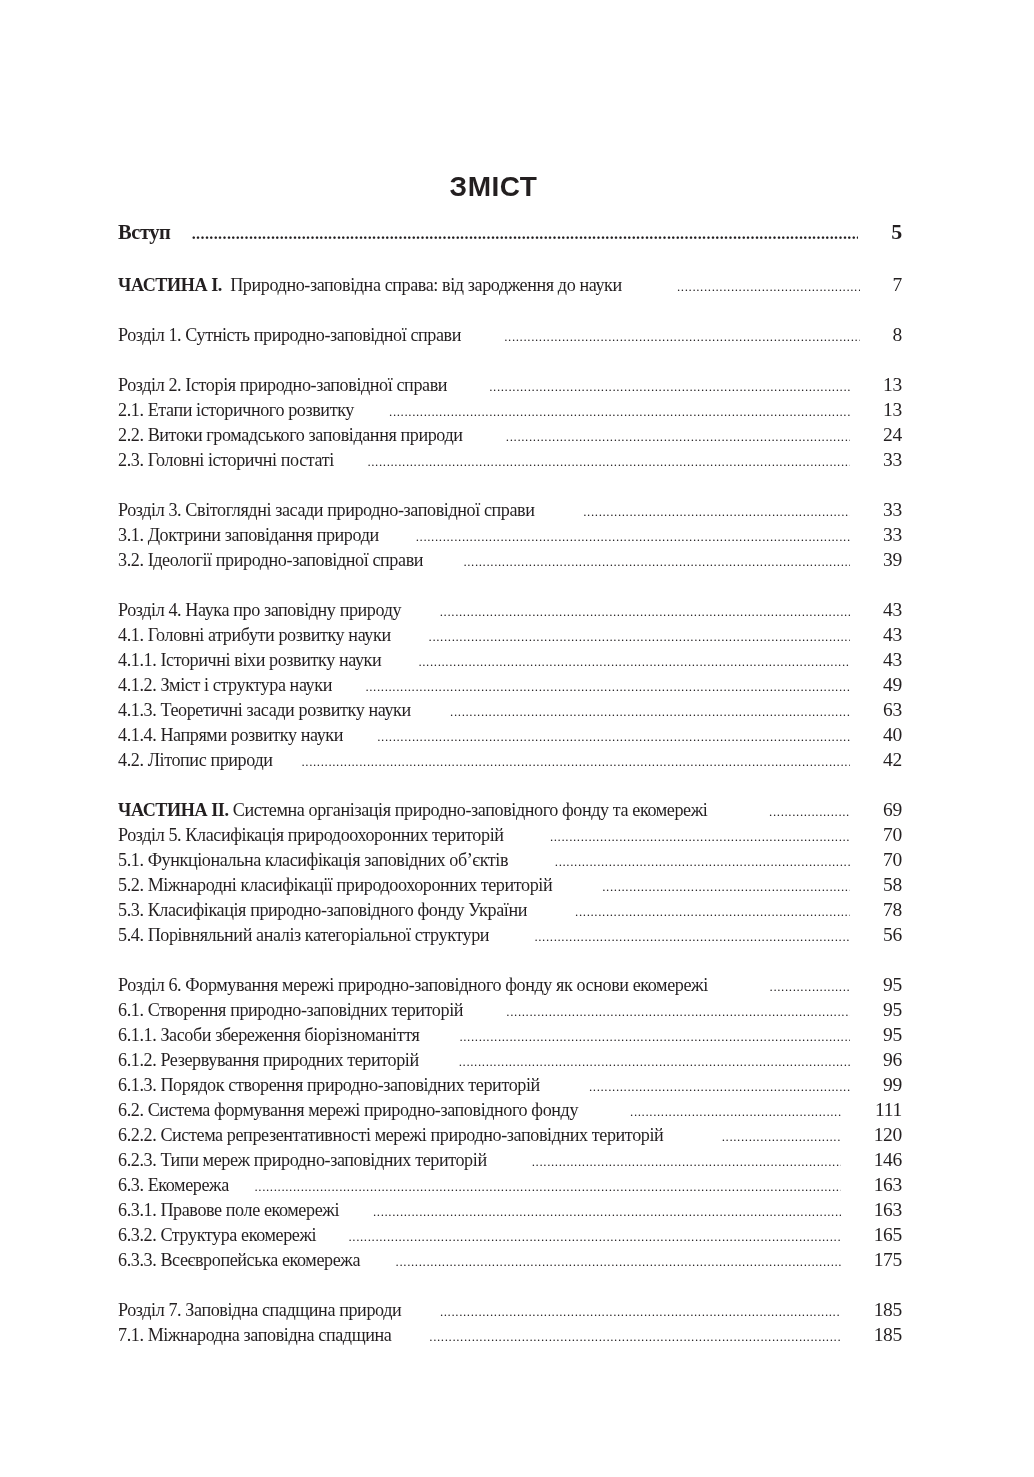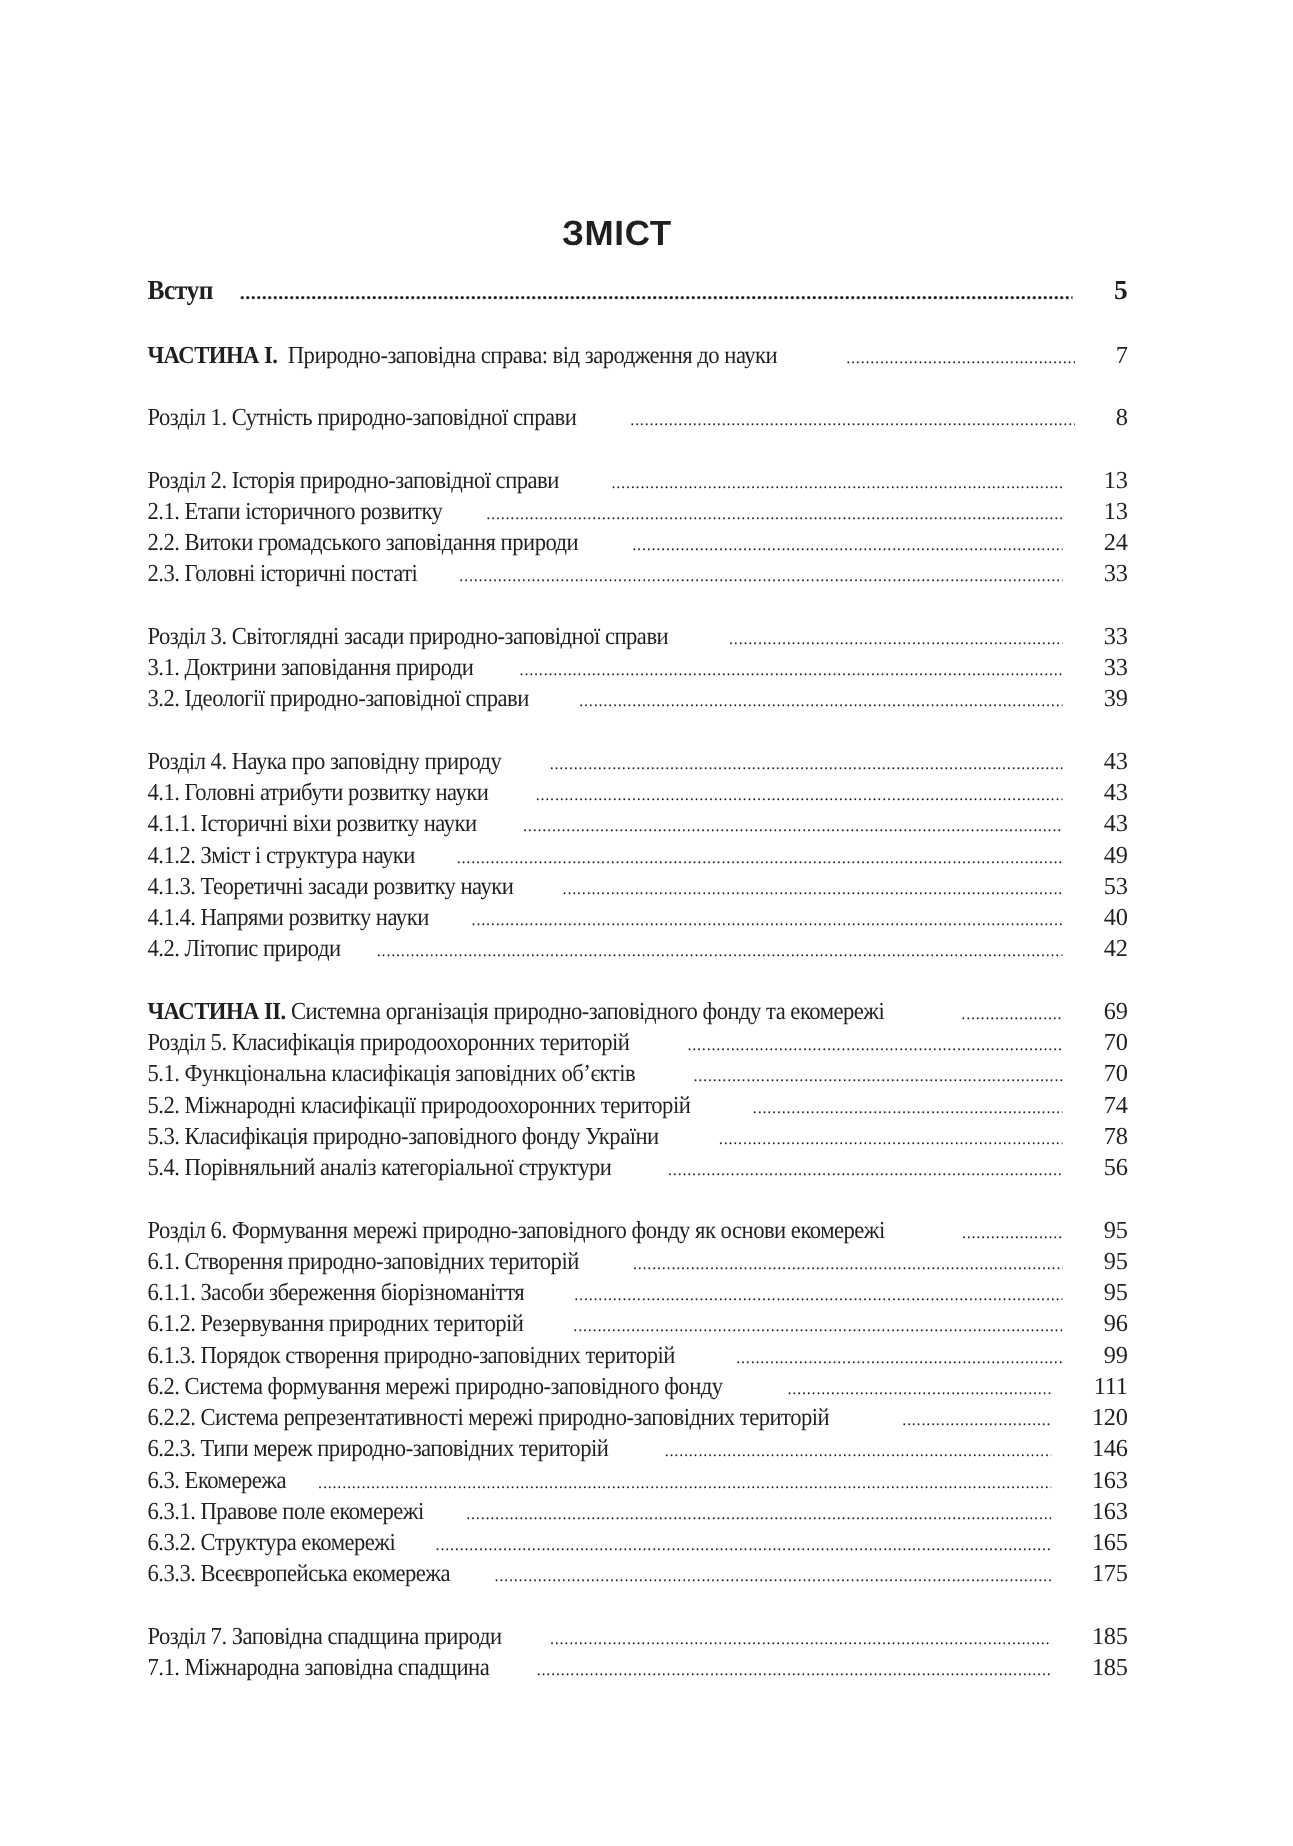--- a/index.html
+++ b/index.html
@@ -169,21 +169,21 @@
     <span class="page">43</span>
   </div>
   <div class="toc-row">
     <span class="title">4.1.2. Зміст і структура науки</span>
     <span class="leader"></span>
     <span class="page">49</span>
   </div>
   <div class="toc-row">
     <span class="title">4.1.3. Теоретичні засади розвитку науки</span>
     <span class="leader"></span>
-    <span class="page">53</span>
+    <span class="page">63</span>
   </div>
   <div class="toc-row">
     <span class="title">4.1.4. Напрями розвитку науки</span>
     <span class="leader"></span>
     <span class="page">40</span>
   </div>
   <div class="toc-row">
     <span class="title">4.2. Літопис природи</span>
     <span class="leader"></span>
     <span class="page">42</span>
@@ -202,21 +202,21 @@
     <span class="page">70</span>
   </div>
   <div class="toc-row">
     <span class="title">5.1. Функціональна класифікація заповідних об’єктів</span>
     <span class="leader"></span>
     <span class="page">70</span>
   </div>
   <div class="toc-row">
     <span class="title">5.2. Міжнародні класифікації природоохоронних територій</span>
     <span class="leader"></span>
-    <span class="page">74</span>
+    <span class="page">58</span>
   </div>
   <div class="toc-row">
     <span class="title">5.3. Класифікація природно-заповідного фонду України</span>
     <span class="leader"></span>
     <span class="page">78</span>
   </div>
   <div class="toc-row">
     <span class="title">5.4. Порівняльний аналіз категоріальної структури</span>
     <span class="leader"></span>
     <span class="page">56</span>

